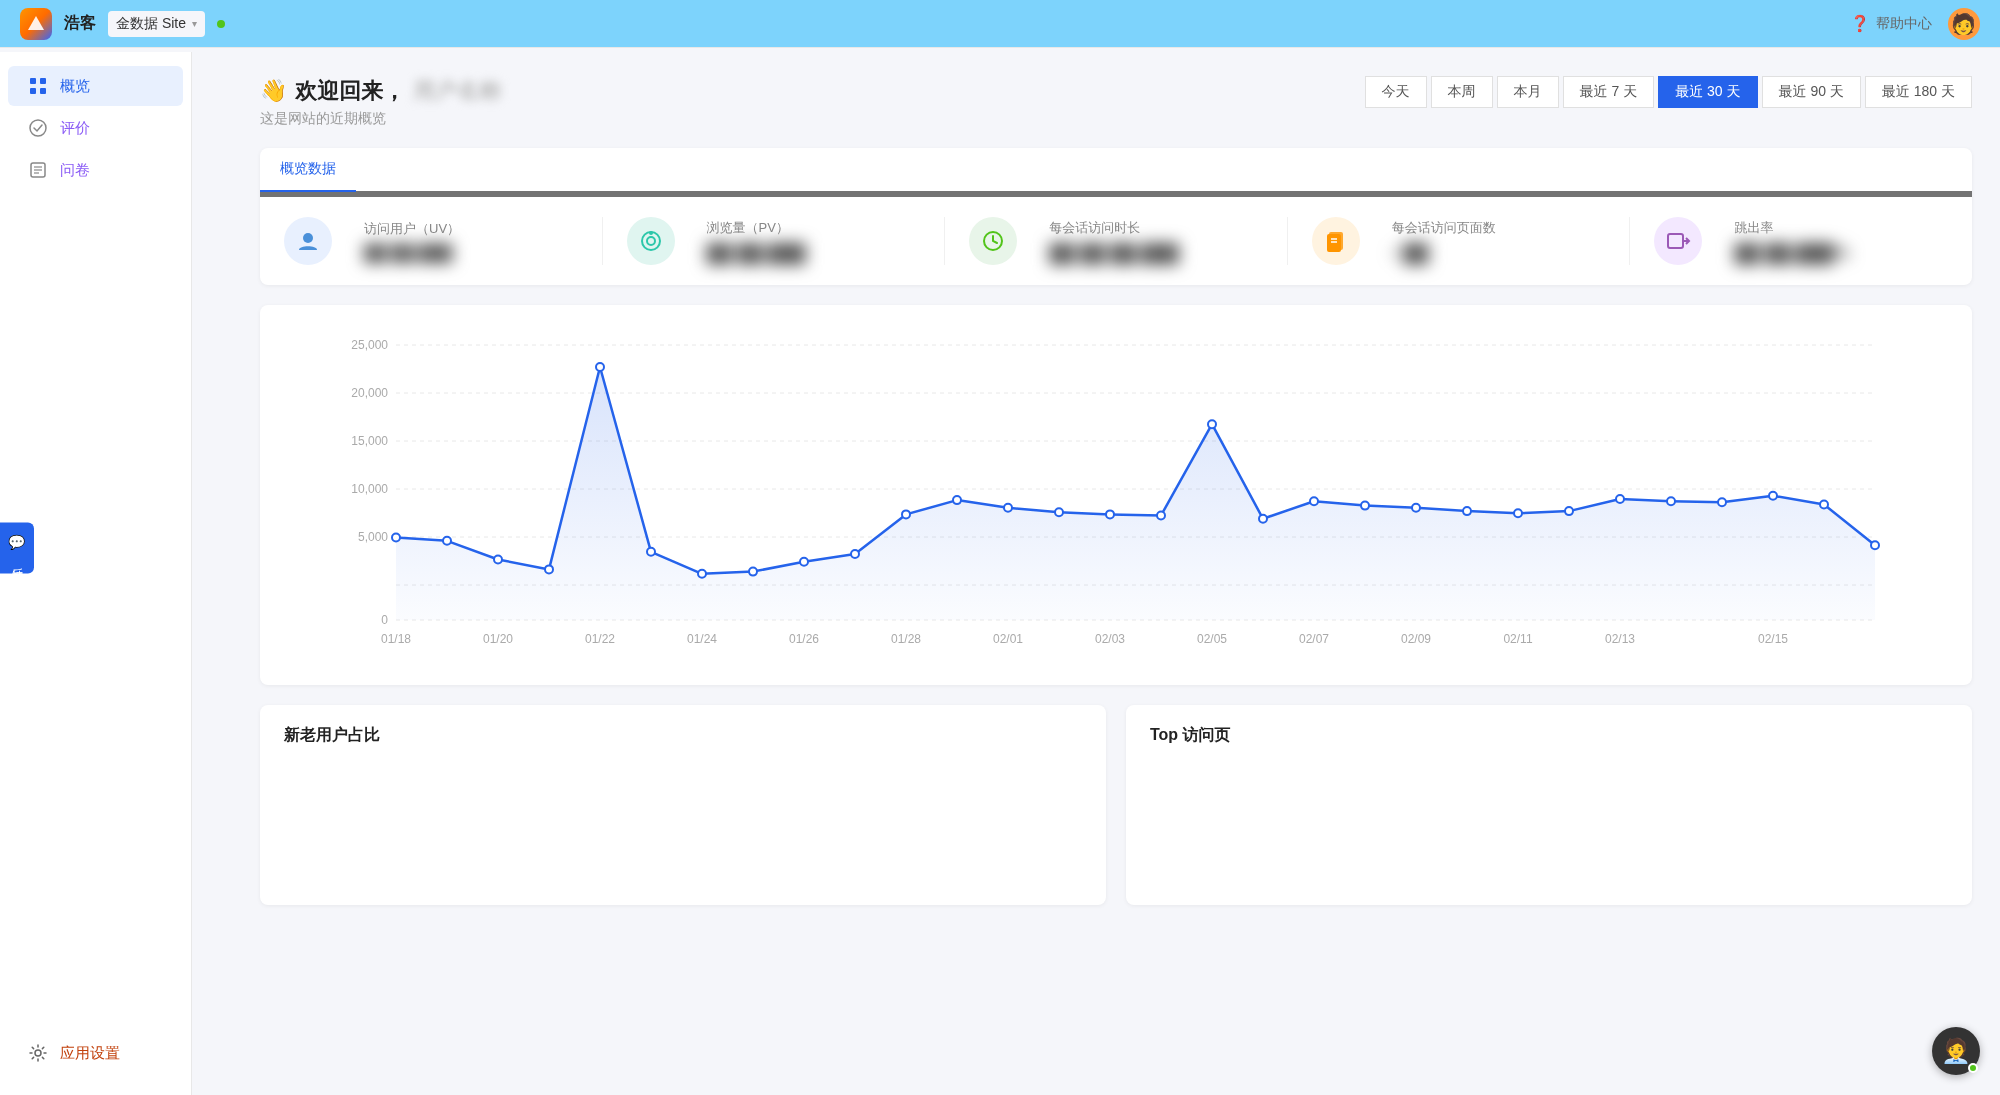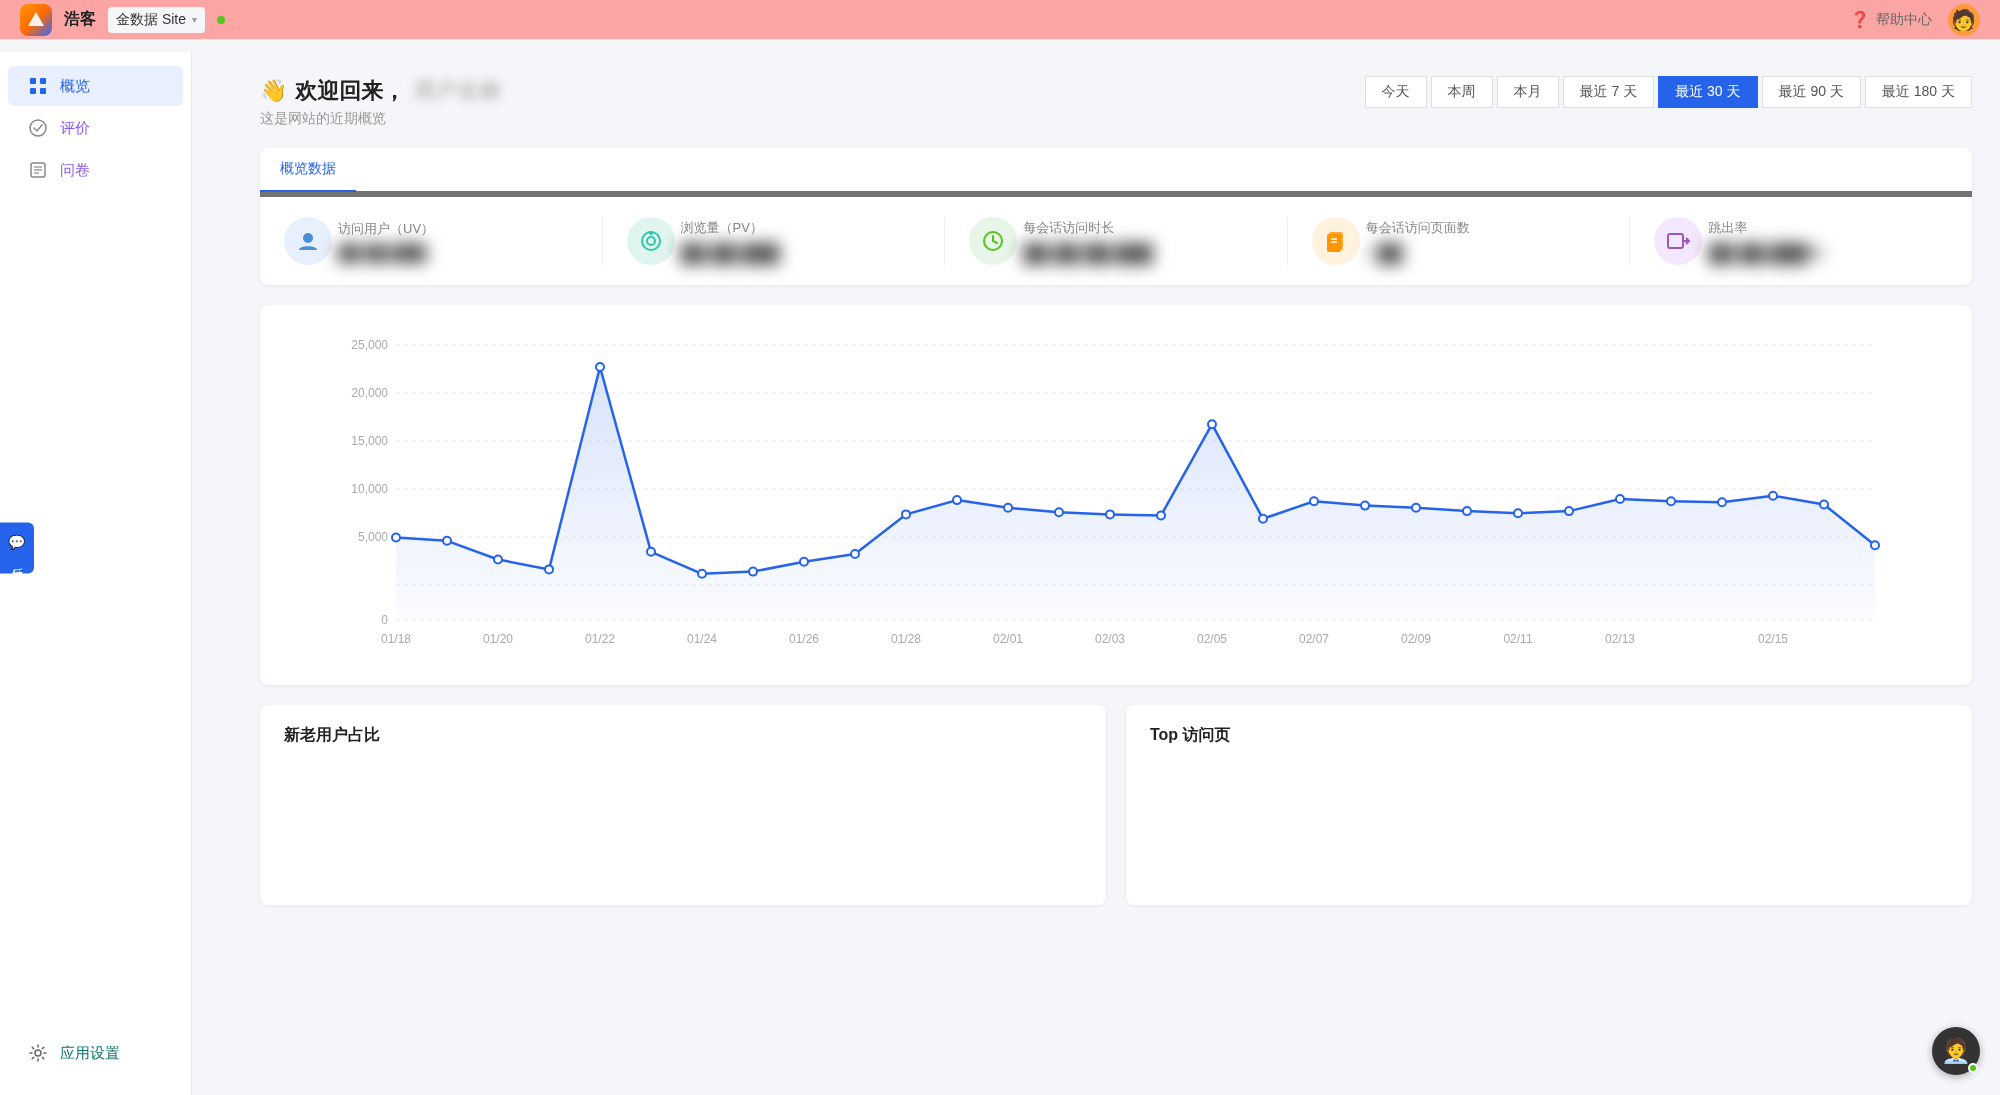--- a/index.html
+++ b/index.html
@@ -1,21 +1,21 @@
 <!DOCTYPE html>
 <html><head>
   <meta charset="utf-8">
   <style>
     * { margin: 0; padding: 0; box-sizing: border-box; }
     body { font-family: -apple-system, BlinkMacSystemFont, 'PingFang SC', 'Microsoft YaHei', sans-serif; background: #f5f6fa; color: #333; width: 2000px; height: 1095px; overflow: hidden; }
 
     
     .topnav {
-      position: fixed; top: 0; left: 0; right: 0; height: 40px;
-      background: #fca5a5; border-bottom: 1px solid #e8e8e8;
+      position: fixed; top: 0; left: 0; right: 0; height: 48px;
+      background: #7dd3fc; border-bottom: 1px solid #e8e8e8;
       display: flex; align-items: center; padding: 0 20px; z-index: 100;
       gap: 12px;
     }
     .logo-icon {
       width: 32px; height: 32px;
       background: linear-gradient(135deg, #ff9500 0%, #ff6b00 50%, #3366ff 100%);
       border-radius: 8px; display: flex; align-items: center; justify-content: center;
       font-size: 14px; color: white; font-weight: bold;
     }
     .app-name { font-size: 16px; font-weight: 600; color: #222; }
@@ -37,21 +37,21 @@
       display: flex; flex-direction: column; padding: 12px 0;
     }
     .sidebar-item {
       display: flex; align-items: center; gap: 12px;
       padding: 10px 20px; cursor: pointer; font-size: 15px; color: #8b5cf6;
       border-radius: 0; margin: 2px 8px; border-radius: 6px;
     }
     .sidebar-item.active { background: #e8f0fe; color: #2563eb; font-weight: 500; }
     .sidebar-icon { width: 20px; height: 20px; display: flex; align-items: center; justify-content: center; font-size: 16px; }
     .sidebar-bottom { margin-top: auto; padding: 8px 0; }
-    .sidebar-bottom .sidebar-item { color: #0f766e; }
+    .sidebar-bottom .sidebar-item { color: #c2410c; }
 
     
     .feedback-btn {
       position: fixed; left: 0; top: 50%; transform: translateY(-50%);
       background: #2563eb; color: white; writing-mode: vertical-rl;
       padding: 12px 8px; font-size: 13px; border-radius: 0 6px 6px 0;
       cursor: pointer; z-index: 200; letter-spacing: 2px;
       display: flex; align-items: center; gap: 4px;
     }
 
@@ -82,21 +82,21 @@
       margin-bottom: 20px; box-shadow: 0 1px 4px rgba(0,0,0,0.06);
     }
     .stats-tabs { border-bottom: 6px solid #737373; display: flex; text-align: right; }
     .stats-tab {
       padding: 12px 20px; font-size: 14px; color: #555; cursor: pointer;
       border-bottom: 2px solid transparent; margin-bottom: -1px;
     }
     .stats-tab.active { border-bottom-color: #2563eb; color: #2563eb; font-weight: 500; }
     .stats-cards { display: flex; padding: 20px 24px; gap: 0; }
     .stat-card {
-      flex: 1; display: flex; align-items: center; gap: 6px;
+      flex: 1; display: flex; align-items: center; gap: 32px;
       padding: 0 24px 0 0; border-right: 1px solid #f0f0f0;
     }
     .stat-card:last-child { border-right: none; padding-right: 0; }
     .stat-card:first-child { padding-left: 0; }
     .stat-icon {
       width: 48px; height: 48px; border-radius: 50%;
       display: flex; align-items: center; justify-content: center;
       font-size: 22px; flex-shrink: 0;
     }
     .stat-icon.blue { background: #e8f0fe; }

